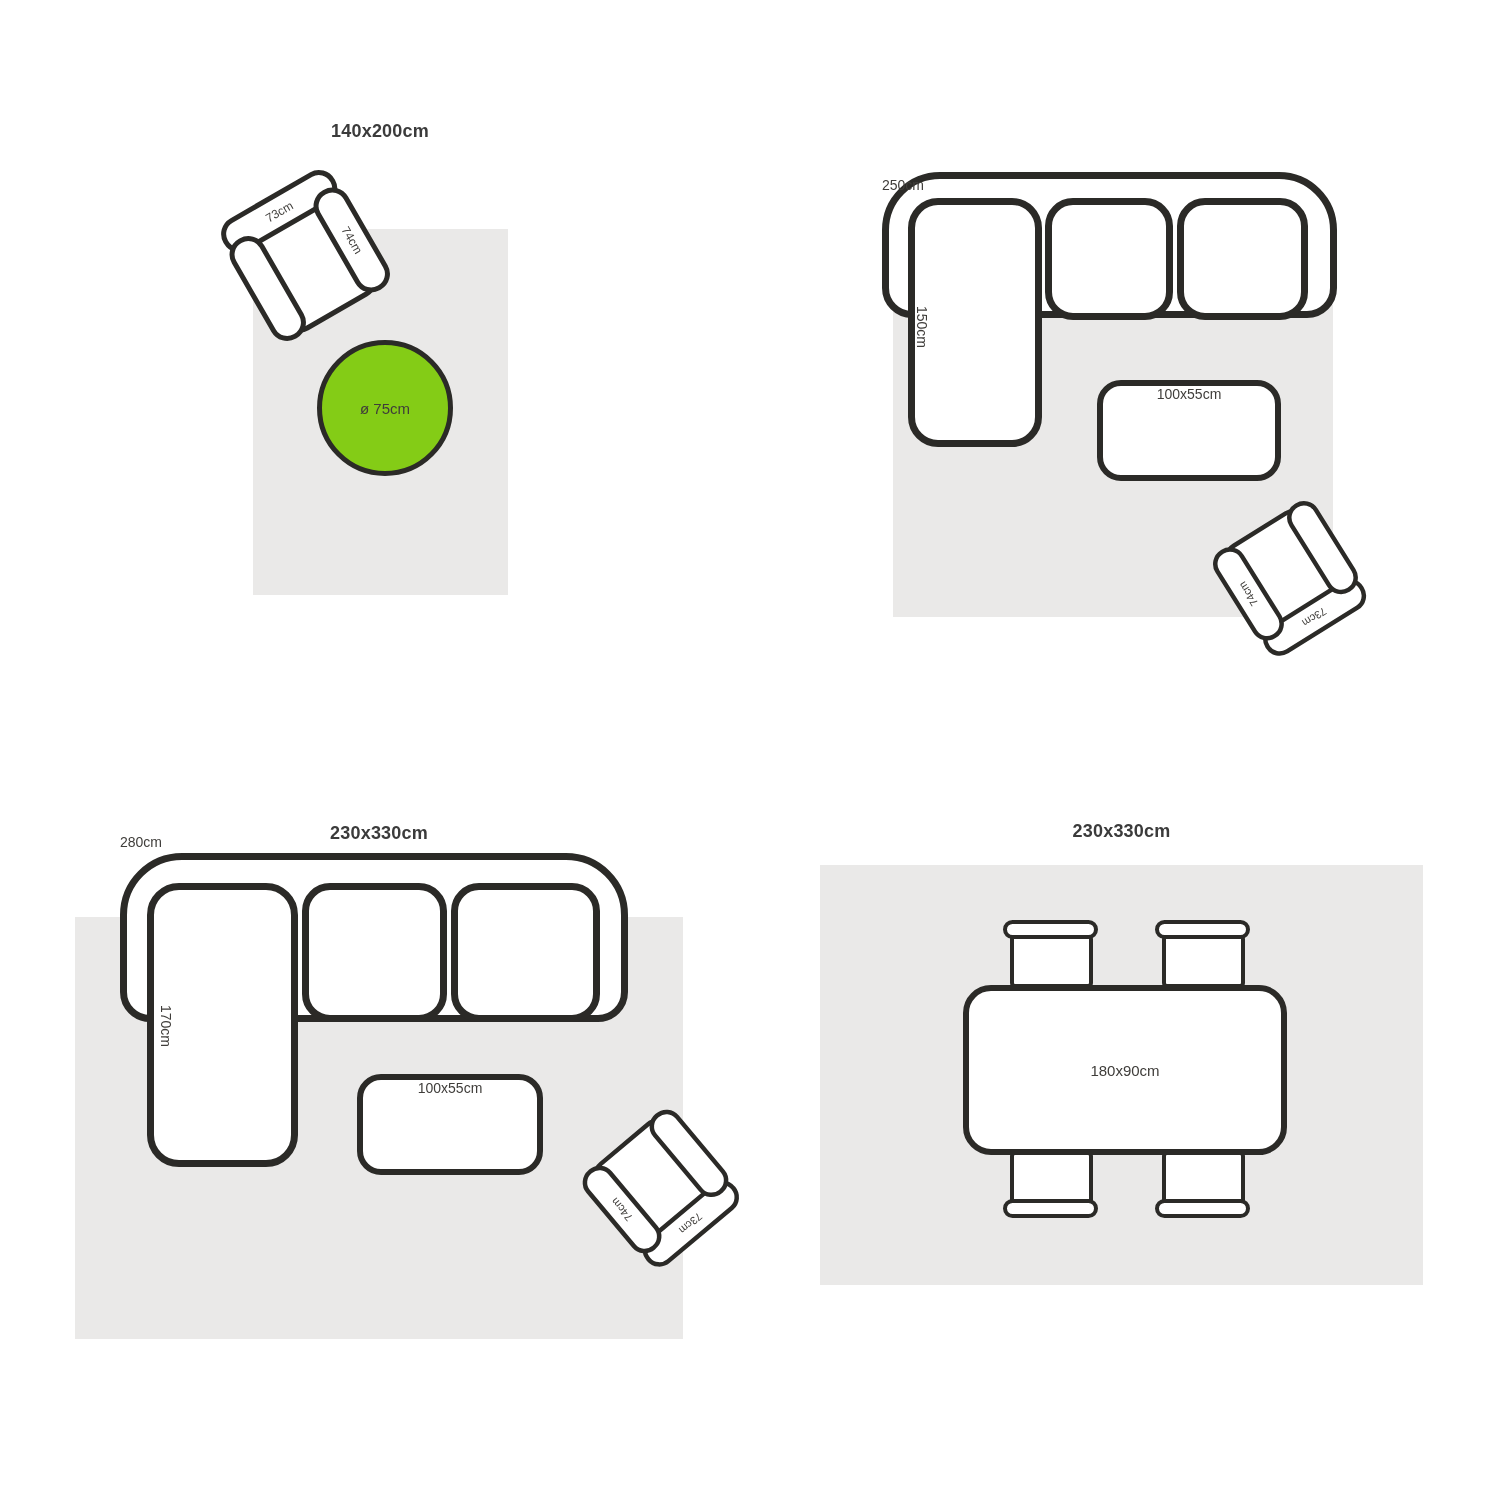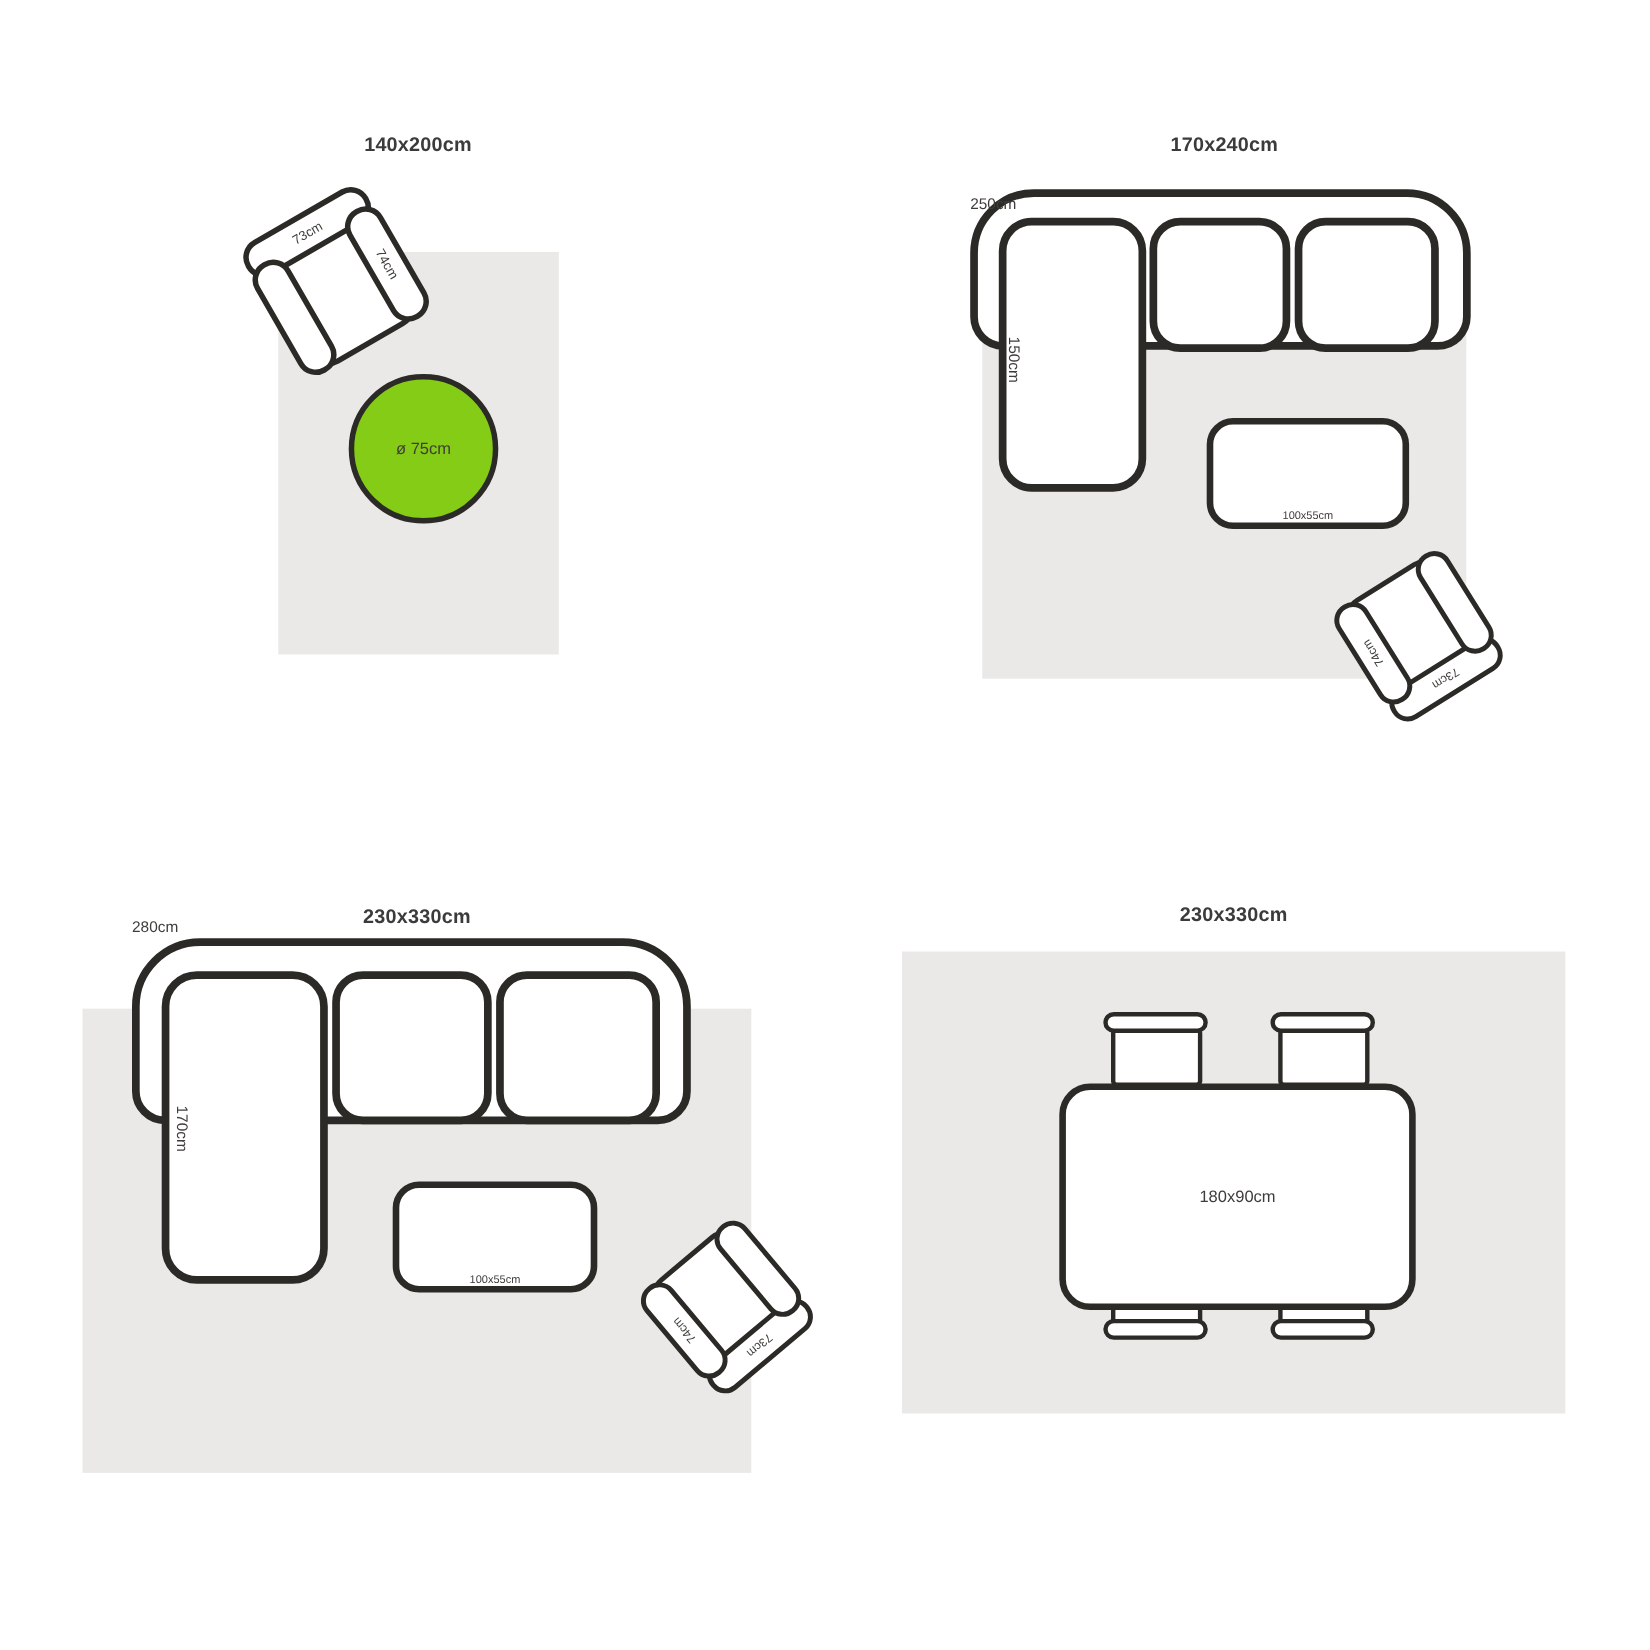--- a/index.html
+++ b/index.html
@@ -41,21 +41,21 @@
     border-radius:58px 58px 30px 30px;
   }
   .cushion{
     position:absolute;background:#fff;border:7px solid var(--line);border-radius:28px;
   }
   .sofa-wlabel{position:absolute;font-size:14px;text-align:left;}
   .sofa-dlabel{position:absolute;font-size:14px;writing-mode:vertical-rl;white-space:nowrap;}
   
   .coffee-table{
     position:absolute;background:#fff;border:6px solid var(--line);border-radius:24px;
-    display:flex;align-items:flex-end;justify-content:center;font-size:10px;
+    display:flex;align-items:flex-start;justify-content:center;font-size:14px;
   }
   .round-table{
     position:absolute;background:#84cc16;border:5px solid var(--line);border-radius:50%;
     display:flex;align-items:center;justify-content:center;font-size:15px;
   }
   .dining-table{
     position:absolute;background:#fff;border:6px solid var(--line);border-radius:28px;
     display:flex;align-items:center;justify-content:center;font-size:15px;
   }
   
@@ -83,21 +83,20 @@
     <div class="pill arm-l"></div>
     <div class="pill arm-r">
       <span class="pill-label vert">74cm</span>
     </div>
   </div>
 
   <div class="round-table label" style="left:317px;top:340px;width:136px;height:136px;">
     <span>ø 75cm</span>
   </div>
 
-  <div class="title" style="left:893px;top:121px;width:440px;">170x240cm</div>
 
   <div class="rug" style="left:893px;top:305px;width:440px;height:312px;"></div>
 
   <div class="sofa-outer" style="left:882px;top:172px;width:455px;height:146px;"></div>
   <div class="cushion" style="left:908px;top:198px;width:134px;height:249px;border-radius:30px;"></div>
   <div class="cushion" style="left:1045px;top:198px;width:128px;height:122px;"></div>
   <div class="cushion" style="left:1177px;top:198px;width:131px;height:122px;"></div>
   <div class="sofa-wlabel label" style="left:882px;top:177px;width:455px;">250cm</div>
   <div class="sofa-dlabel label" style="left:914px;top:306px;">150cm</div>
 
@@ -149,17 +148,17 @@
   <div class="chair-seat" style="left:1010px;top:934px;width:83px;height:54px;"></div>
   <div class="chair-back" style="left:1003px;top:920px;width:95px;height:19px;"></div>
   <div class="chair-seat" style="left:1162px;top:934px;width:83px;height:54px;"></div>
   <div class="chair-back" style="left:1155px;top:920px;width:95px;height:19px;"></div>
 
   <div class="chair-seat" style="left:1010px;top:1151px;width:83px;height:54px;"></div>
   <div class="chair-back" style="left:1003px;top:1199px;width:95px;height:19px;"></div>
   <div class="chair-seat" style="left:1162px;top:1151px;width:83px;height:54px;"></div>
   <div class="chair-back" style="left:1155px;top:1199px;width:95px;height:19px;"></div>
 
-  <div class="dining-table label" style="left:963px;top:985px;width:324px;height:206px;">
+  <div class="dining-table label" style="left:963px;top:985px;width:324px;height:170px;">
     <span>180x90cm</span>
   </div>
 
 </div>
 
 </body></html>

